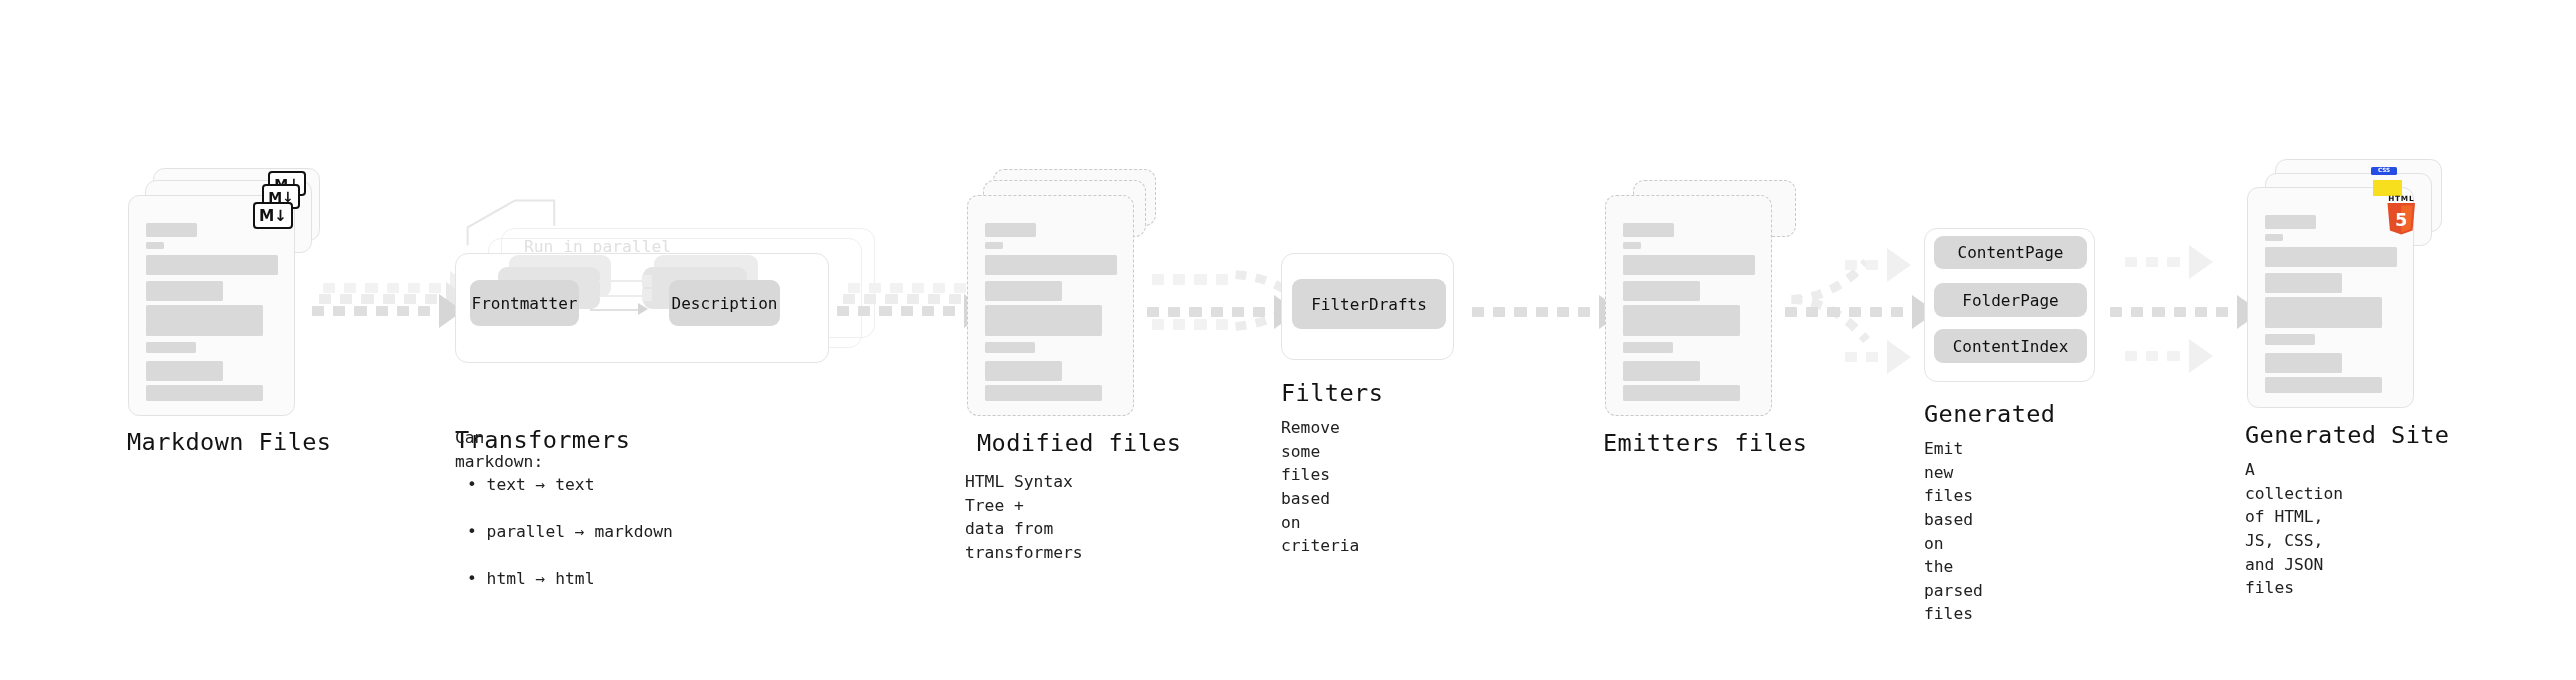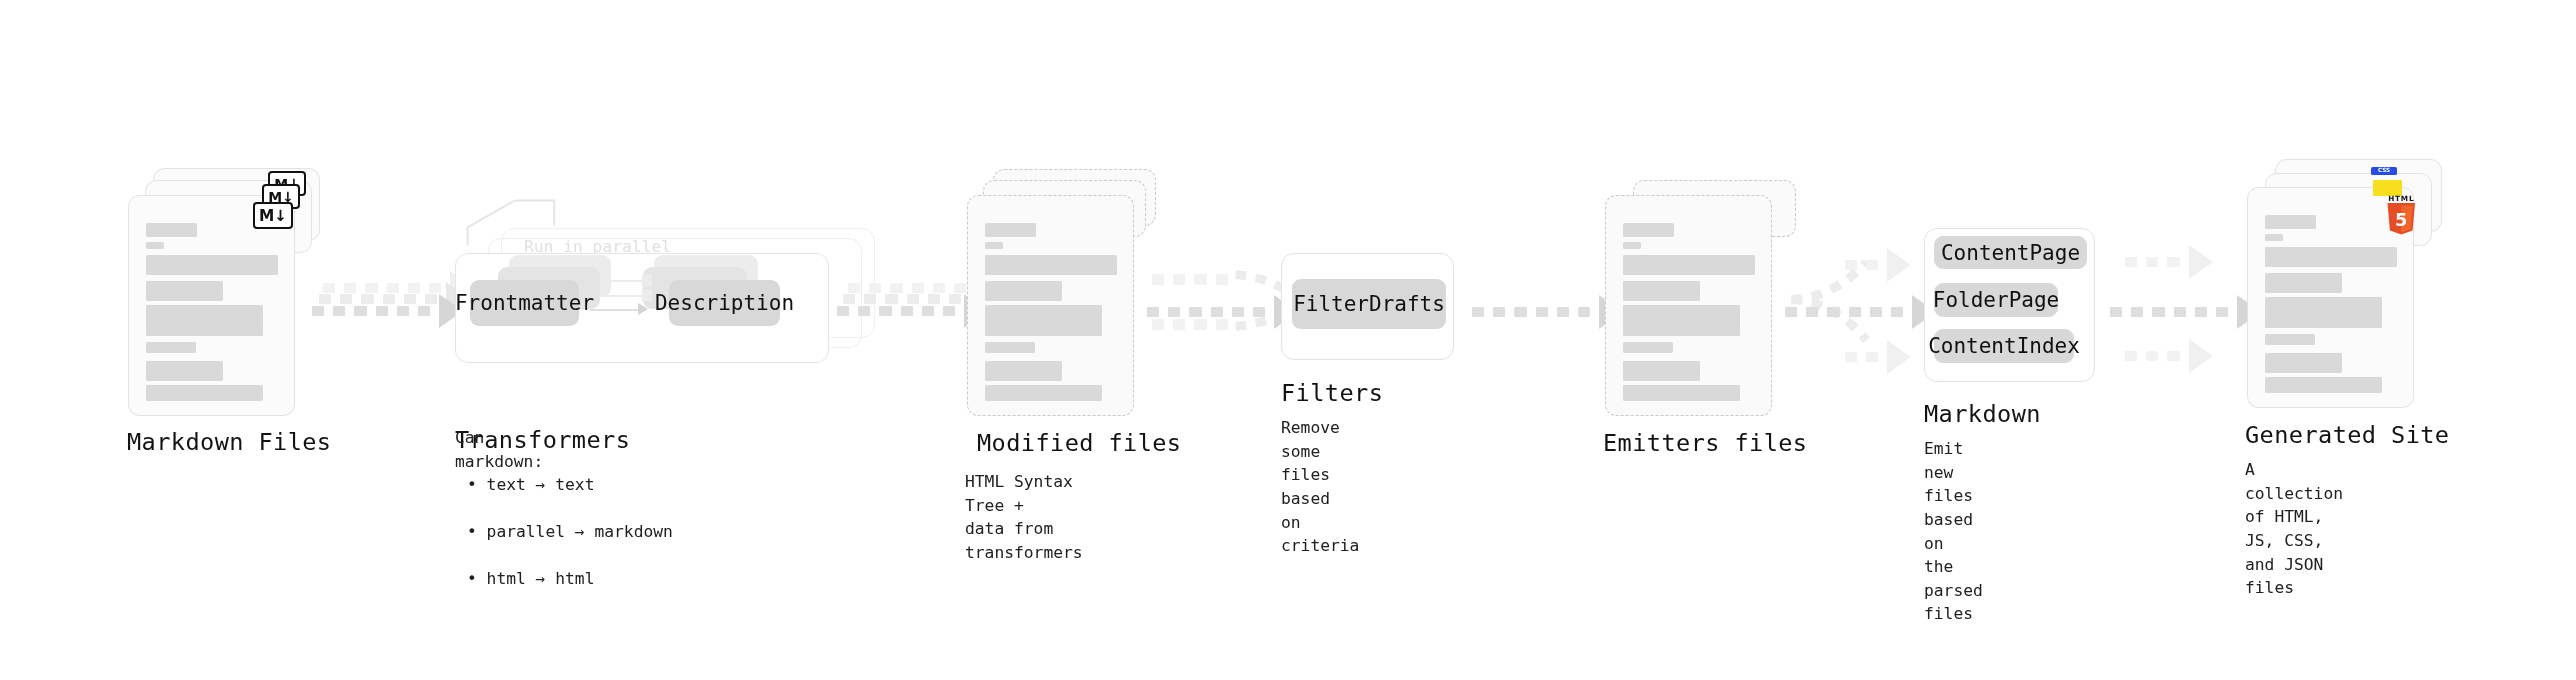--- a/index.html
+++ b/index.html
@@ -28,21 +28,21 @@
 
   
   .panel{
     position:absolute;background:#ffffff;border:1.6px solid #e4e4e4;
     border-radius:13px;box-sizing:border-box;
   }
   .panel.ghost{background:transparent;border-color:#efefef;}
   .chip{
     position:absolute;background:#d8d8d8;border-radius:9px;
     display:flex;align-items:center;justify-content:center;
-    font-size:21px;color:#101010;box-sizing:border-box;white-space:nowrap;
+    font-size:16px;color:#101010;box-sizing:border-box;white-space:nowrap;
   }
   .chip.g1{background:#ececec;}
   .chip.g2{background:#e4e4e4;}
 
   
   .arrowrow{position:absolute;display:flex;align-items:center;}
   .dash{width:12.2px;height:10.6px;background:#dedede;margin-right:9px;border-radius:0.8px;}
   .dash.f{background:#ececec;}
   .dash.f2{background:#f2f2f2;}
   .head{
@@ -313,27 +313,27 @@
   <div class="dash f2"></div>
     <div class="dash f2"></div>
     <div class="head f2"></div>
 </div>
 
 <div class="stage">
   <div class="panel" style="left:1924px;top:228px;width:171px;height:154px;"></div>
   <div class="chip" style="left:1934px;top:236px;width:153px;height:33px;">
     <span>ContentPage</span>
   </div>
-  <div class="chip" style="left:1934px;top:283px;width:124px;height:34px;">
+  <div class="chip" style="left:1934px;top:283px;width:153px;height:34px;">
     <span>FolderPage</span>
   </div>
-  <div class="chip" style="left:1934px;top:329px;width:140px;height:34px;">
+  <div class="chip" style="left:1934px;top:329px;width:153px;height:34px;">
     <span>ContentIndex</span>
   </div>
-  <div class="title" style="left:1924px;top:400px;">Markdown</div>
+  <div class="title" style="left:1924px;top:400px;">Generated</div>
   <div class="caption" style="left:1924px;top:437px;">Emit new files based on
 the parsed files</div>
 </div>
 
 <div class="arrowrow" style="left:2125px;top:245px;">
   <div class="dash f2"></div>
     <div class="dash f2"></div>
     <div class="dash f2"></div>
     <div class="head f2"></div>
 </div>

